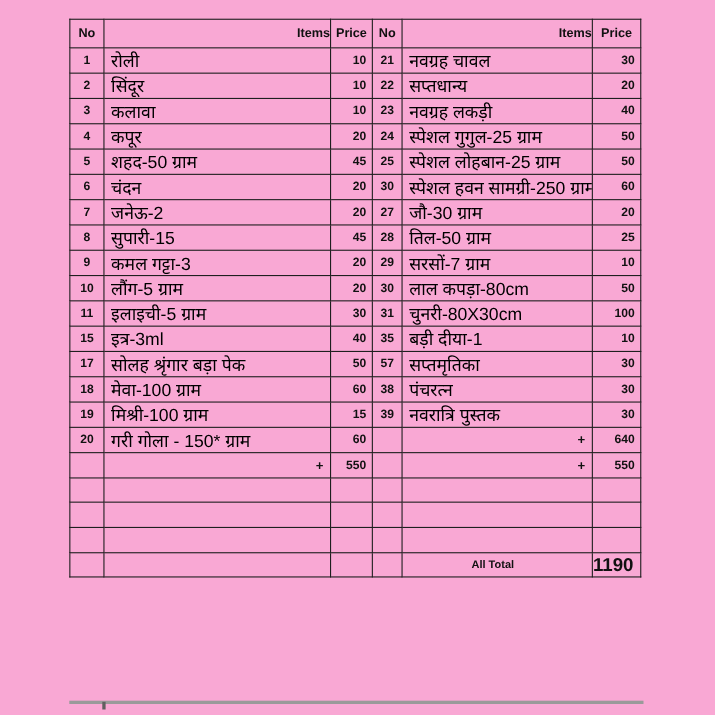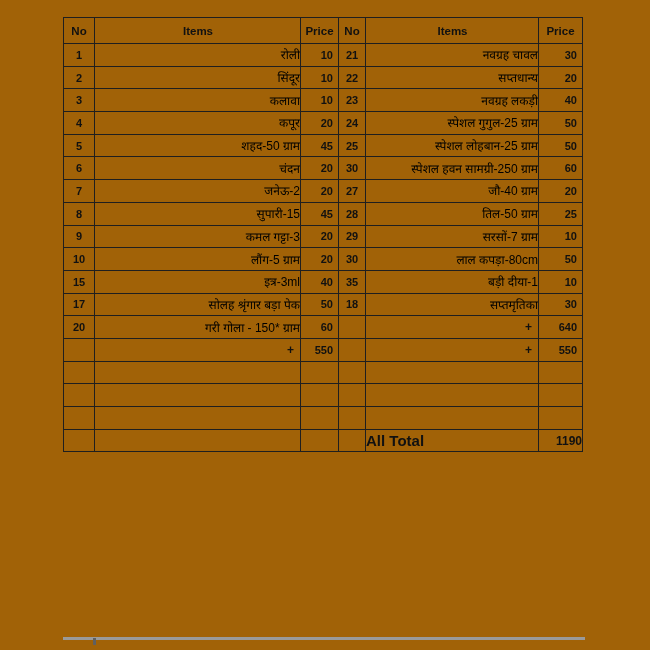--- a/index.html
+++ b/index.html
@@ -1,19 +1,19 @@
 <!DOCTYPE html>
 <html><head>
 <meta charset="utf-8">
 <style>
   html,body{margin:0;padding:0;background:#fff;}
   .page{
     position:relative;
     width:650px;height:650px;
-    background:#a16207;
+    background:#f9a8d4;
     font-family:"Liberation Sans", sans-serif;
     overflow:hidden;
   }
   table.price-table{
     position:absolute;
     left:63px;top:17px;
     width:519px;
     border-collapse:collapse;
     table-layout:fixed;
   }
@@ -24,49 +24,49 @@
     padding:0;
     box-sizing:border-box;
   }
   .price-table th{
     height:26px;
     font-size:11.5px;
     font-weight:bold;
     color:#111;
   }
   .price-table td{height:22.7px;}
-  th.h-items{text-align:center;padding-left:1px;}
+  th.h-items{text-align:right;padding-left:1px;}
   th.h-no,th.h-price{text-align:center;}
   td.no-cell{
     text-align:center;
     font-size:11px;font-weight:bold;color:#111;
   }
   td.item-cell{
-    text-align:right;
+    text-align:left;
     padding-left:6px;
-    font-size:12px;color:#000;
+    font-size:16px;color:#000;
   }
   td.price-cell{
     text-align:right;
     padding-right:5px;
     font-size:11px;font-weight:bold;color:#111;
   }
   td.plus-cell{
     text-align:right;
     padding-right:6px;
     font-size:12px;font-weight:bold;color:#111;
   }
   td.total-label-cell{
+    text-align:center;
+    padding-right:8px;
+    font-size:10px;font-weight:bold;color:#111;
+  }
+  td.total-value-cell{
     text-align:left;
-    padding-right:8px;
-    font-size:15px;font-weight:bold;color:#111;
-  }
-  td.total-value-cell{
-    text-align:right;
-    font-size:12px;font-weight:bold;color:#111;
+    font-size:17px;font-weight:bold;color:#111;
   }
   .bottom-shadow{
     position:absolute;
     left:63px;top:637px;
     width:522px;height:3px;
     background:#9a9a9a;
   }
   .bottom-tick{
     position:absolute;
     left:93px;top:638px;
@@ -145,21 +145,21 @@
           <td class="price-cell">20</td>
           <td class="no-cell">30</td>
           <td class="item-cell">स्पेशल हवन सामग्री-250 ग्राम</td>
           <td class="price-cell">60</td>
         </tr>
         <tr>
           <td class="no-cell">7</td>
           <td class="item-cell">जनेऊ-2</td>
           <td class="price-cell">20</td>
           <td class="no-cell">27</td>
-          <td class="item-cell">जौ-40 ग्राम</td>
+          <td class="item-cell">जौ-30 ग्राम</td>
           <td class="price-cell">20</td>
         </tr>
         <tr>
           <td class="no-cell">8</td>
           <td class="item-cell">सुपारी-15</td>
           <td class="price-cell">45</td>
           <td class="no-cell">28</td>
           <td class="item-cell">तिल-50 ग्राम</td>
           <td class="price-cell">25</td>
         </tr>
@@ -173,33 +173,57 @@
         </tr>
         <tr>
           <td class="no-cell">10</td>
           <td class="item-cell">लौंग-5 ग्राम</td>
           <td class="price-cell">20</td>
           <td class="no-cell">30</td>
           <td class="item-cell">लाल कपड़ा-80cm</td>
           <td class="price-cell">50</td>
         </tr>
         <tr>
+          <td class="no-cell">11</td>
+          <td class="item-cell">इलाइची-5 ग्राम</td>
+          <td class="price-cell">30</td>
+          <td class="no-cell">31</td>
+          <td class="item-cell">चुनरी-80X30cm</td>
+          <td class="price-cell">100</td>
+        </tr>
+        <tr>
           <td class="no-cell">15</td>
           <td class="item-cell">इत्र-3ml</td>
           <td class="price-cell">40</td>
           <td class="no-cell">35</td>
           <td class="item-cell">बड़ी दीया-1</td>
           <td class="price-cell">10</td>
         </tr>
         <tr>
           <td class="no-cell">17</td>
           <td class="item-cell">सोलह श्रृंगार बड़ा पेक</td>
           <td class="price-cell">50</td>
+          <td class="no-cell">57</td>
+          <td class="item-cell">सप्तमृतिका</td>
+          <td class="price-cell">30</td>
+        </tr>
+        <tr>
           <td class="no-cell">18</td>
-          <td class="item-cell">सप्तमृतिका</td>
+          <td class="item-cell">मेवा-100 ग्राम</td>
+          <td class="price-cell">60</td>
+          <td class="no-cell">38</td>
+          <td class="item-cell">पंचरत्न</td>
+          <td class="price-cell">30</td>
+        </tr>
+        <tr>
+          <td class="no-cell">19</td>
+          <td class="item-cell">मिश्री-100 ग्राम</td>
+          <td class="price-cell">15</td>
+          <td class="no-cell">39</td>
+          <td class="item-cell">नवरात्रि पुस्तक</td>
           <td class="price-cell">30</td>
         </tr>
         <tr>
           <td class="no-cell">20</td>
           <td class="item-cell">गरी गोला - 150* ग्राम</td>
           <td class="price-cell">60</td>
           <td class="no-cell"></td>
           <td class="plus-cell">+</td>
           <td class="price-cell">640</td>
         </tr>

